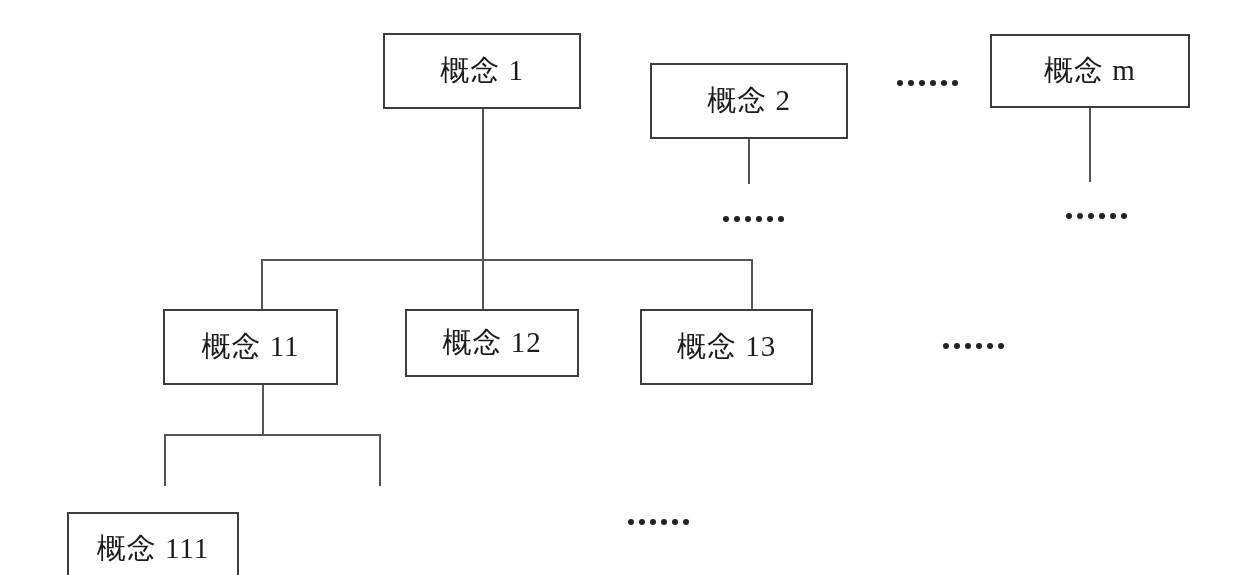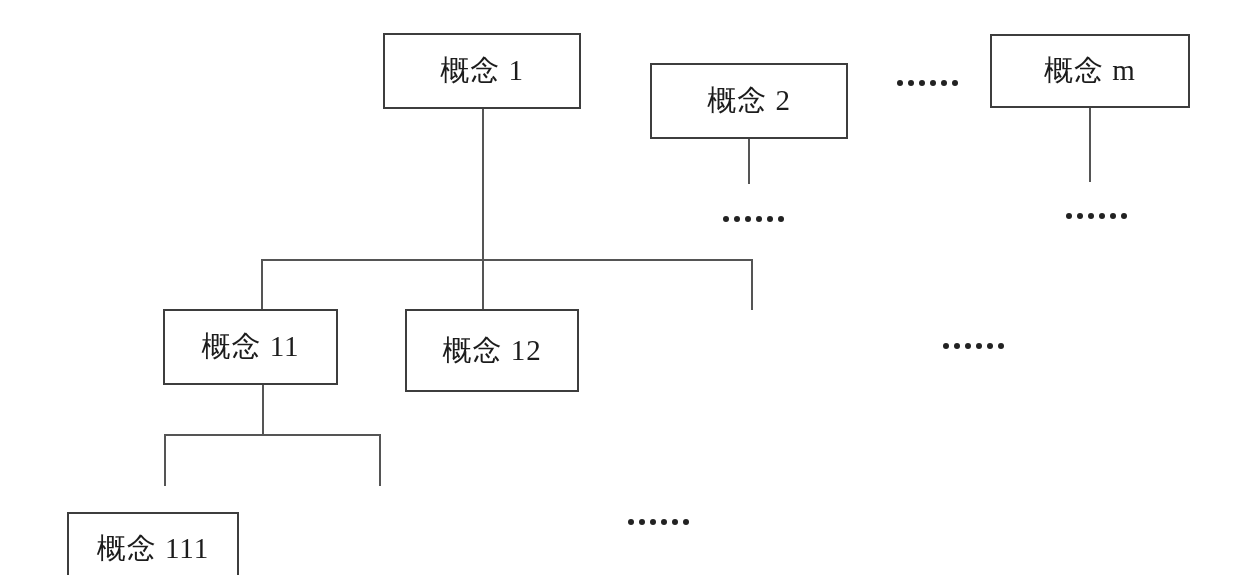--- a/index.html
+++ b/index.html
@@ -49,21 +49,21 @@
     background:#222222;
     display:inline-block;
   }
 
   
   .b1  {left:383px; top:33px;  width:198px; height:76px;}
   .b2  {left:650px; top:33px;  width:198px; height:76px;margin-top:30px;}
   .bm  {left:990px; top:34px;  width:200px; height:74px;}
   
   .b11 {left:163px; top:309px; width:175px; height:76px;}
-  .b12 {left:405px; top:309px; width:174px; height:83px;}
+  .b12 {left:405px; top:309px; width:174px; height:68px;}
   .b13 {left:640px; top:309px; width:173px; height:76px;}
   
   .b111{left:67px;  top:512px; width:172px; height:74px;}
   .b112{left:287px; top:485px; width:174px; height:74px;}
 
   
   .v1   {left:482px;  top:108px; height:202px;}
   .h1   {left:261px;  top:259px; width:492px;}
   .d11  {left:261px;  top:259px; height:51px;}
   .d13  {left:751px;  top:259px; height:51px;}
@@ -96,20 +96,21 @@
   <div class="line hline h2"></div>
   <div class="line vline d111"></div>
   <div class="line vline d112"></div>
 
   <div class="node b1">概念 1</div>
   <div class="node b2">概念 2</div>
   <div class="node bm">概念 m</div>
 
   <div class="node b11">概念 11</div>
   <div class="node b12">概念 12</div>
+  <div class="node b13">概念 13</div>
 
   <div class="node b111">概念 111</div>
 
   <div class="dots e-top">
       <span class="dot"></span>
       <span class="dot"></span>
       <span class="dot"></span>
       <span class="dot"></span>
       <span class="dot"></span>
       <span class="dot"></span>

